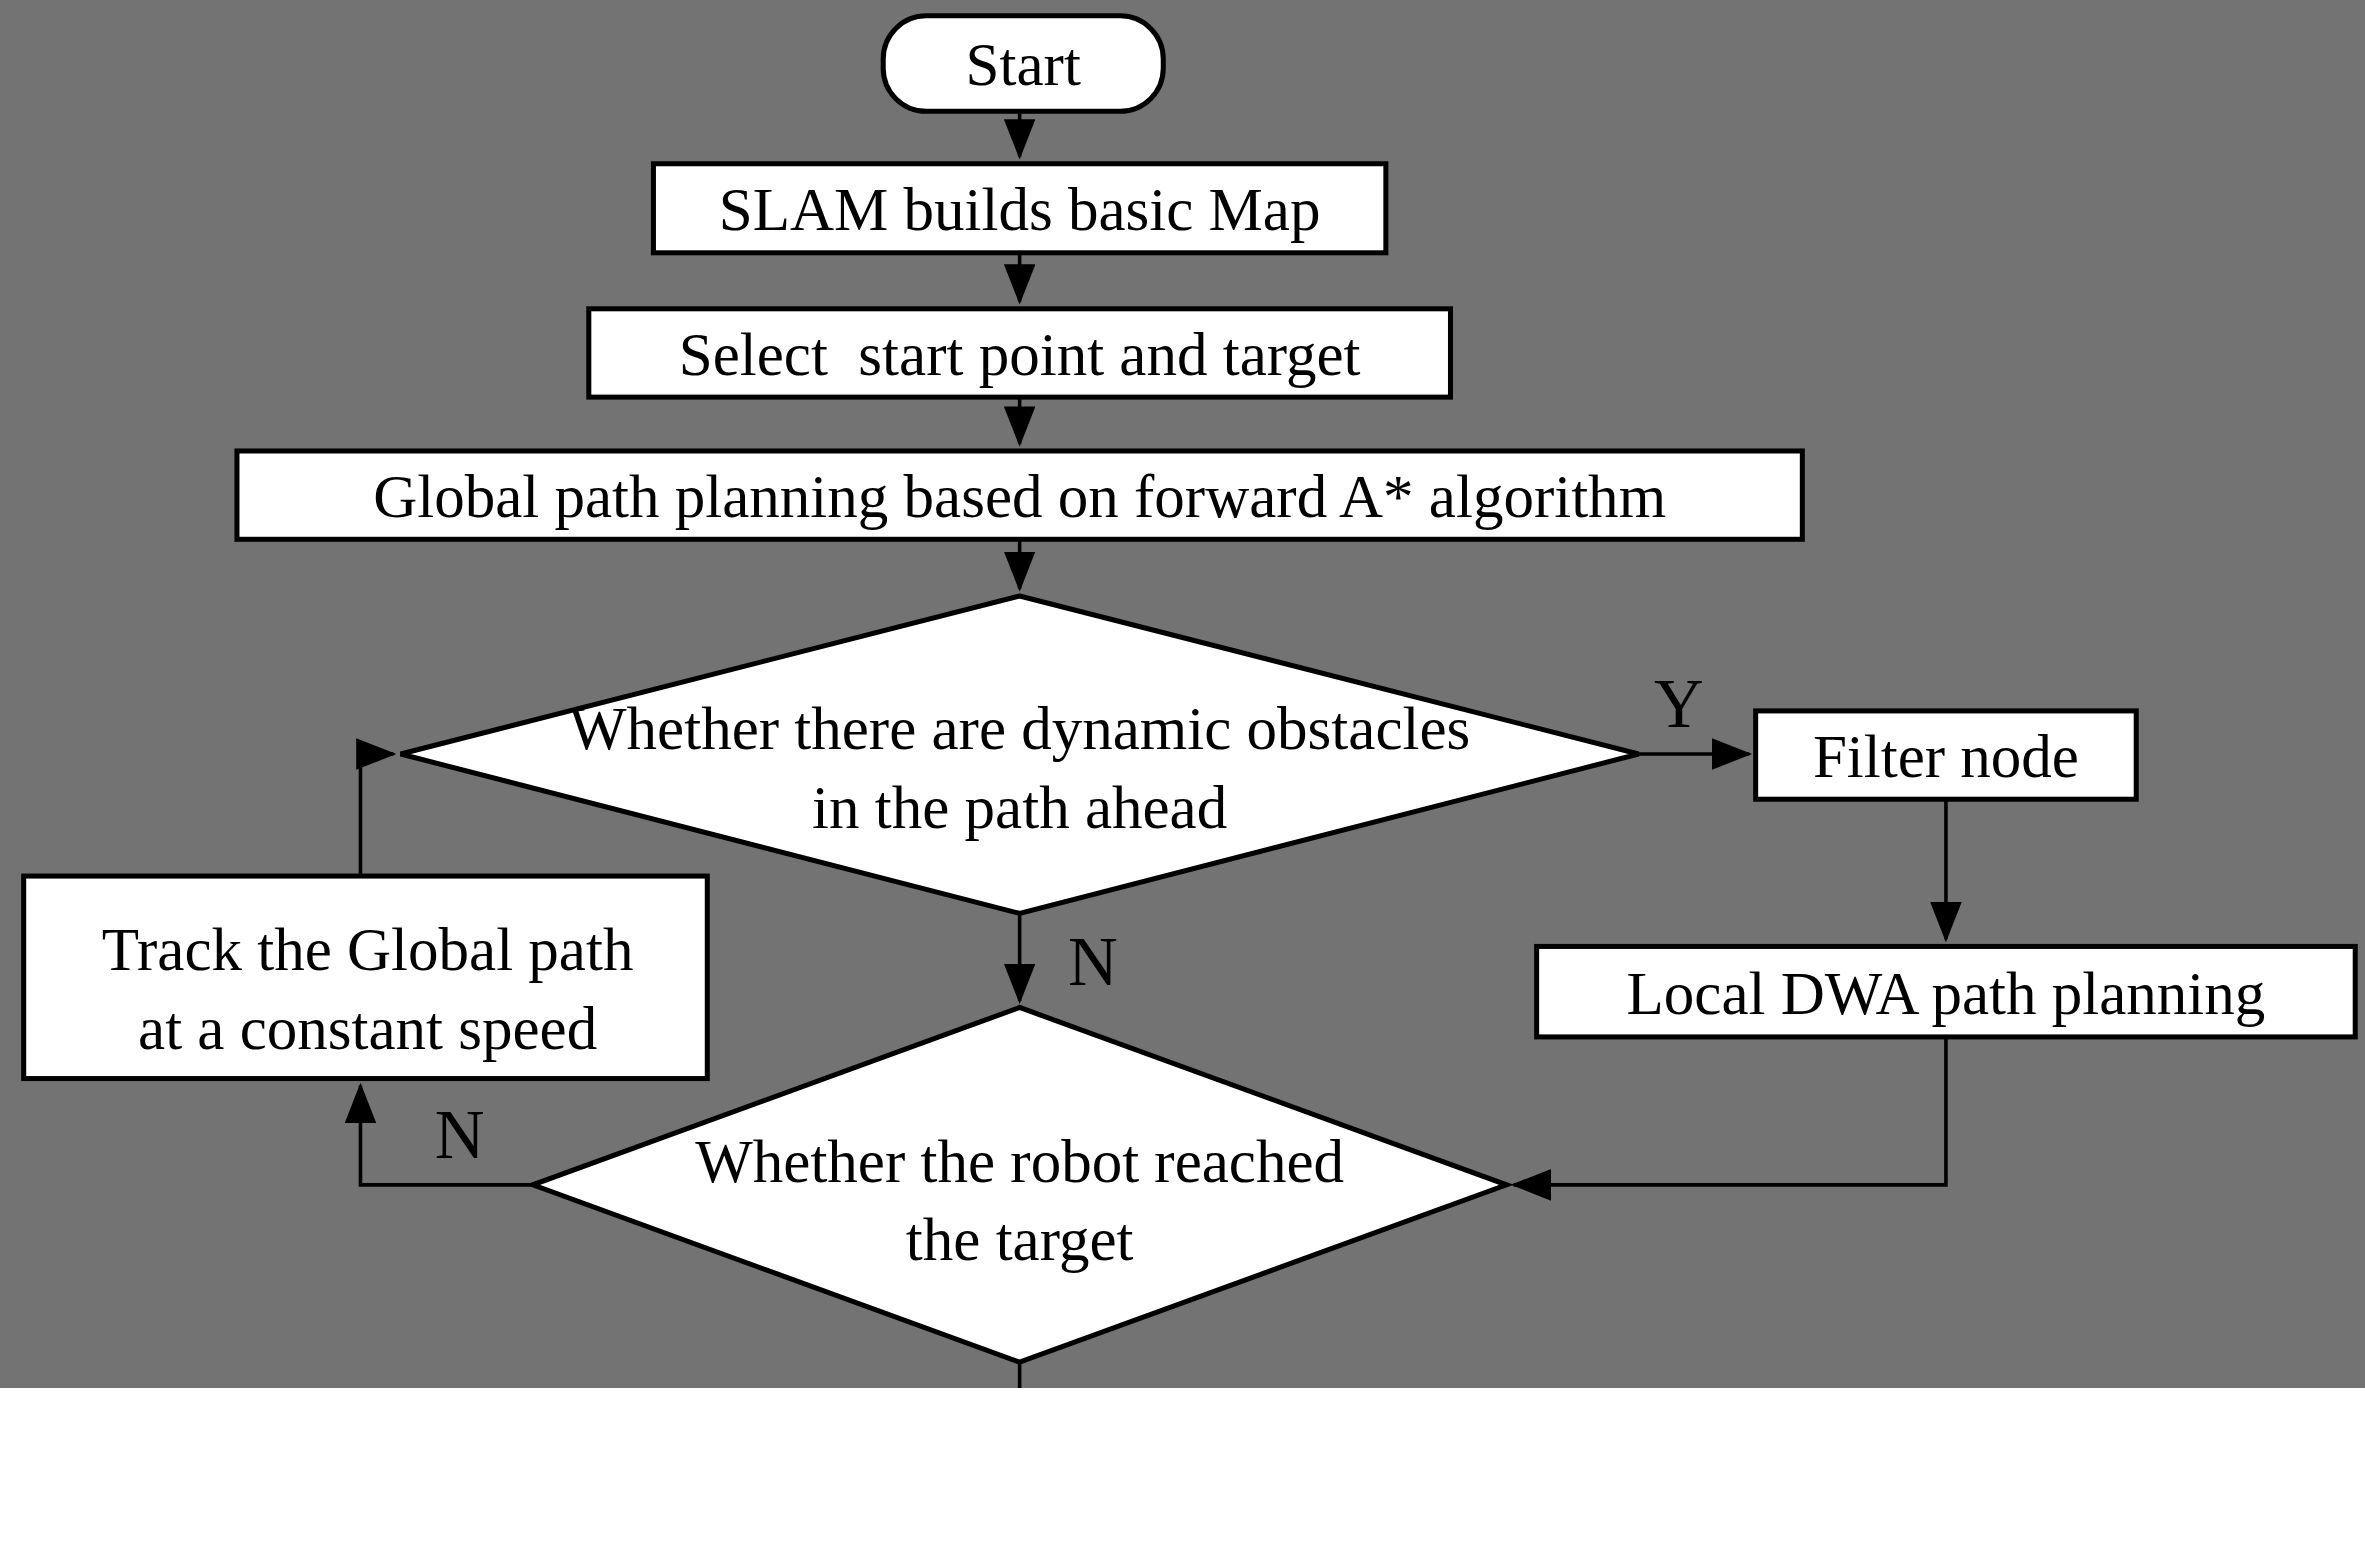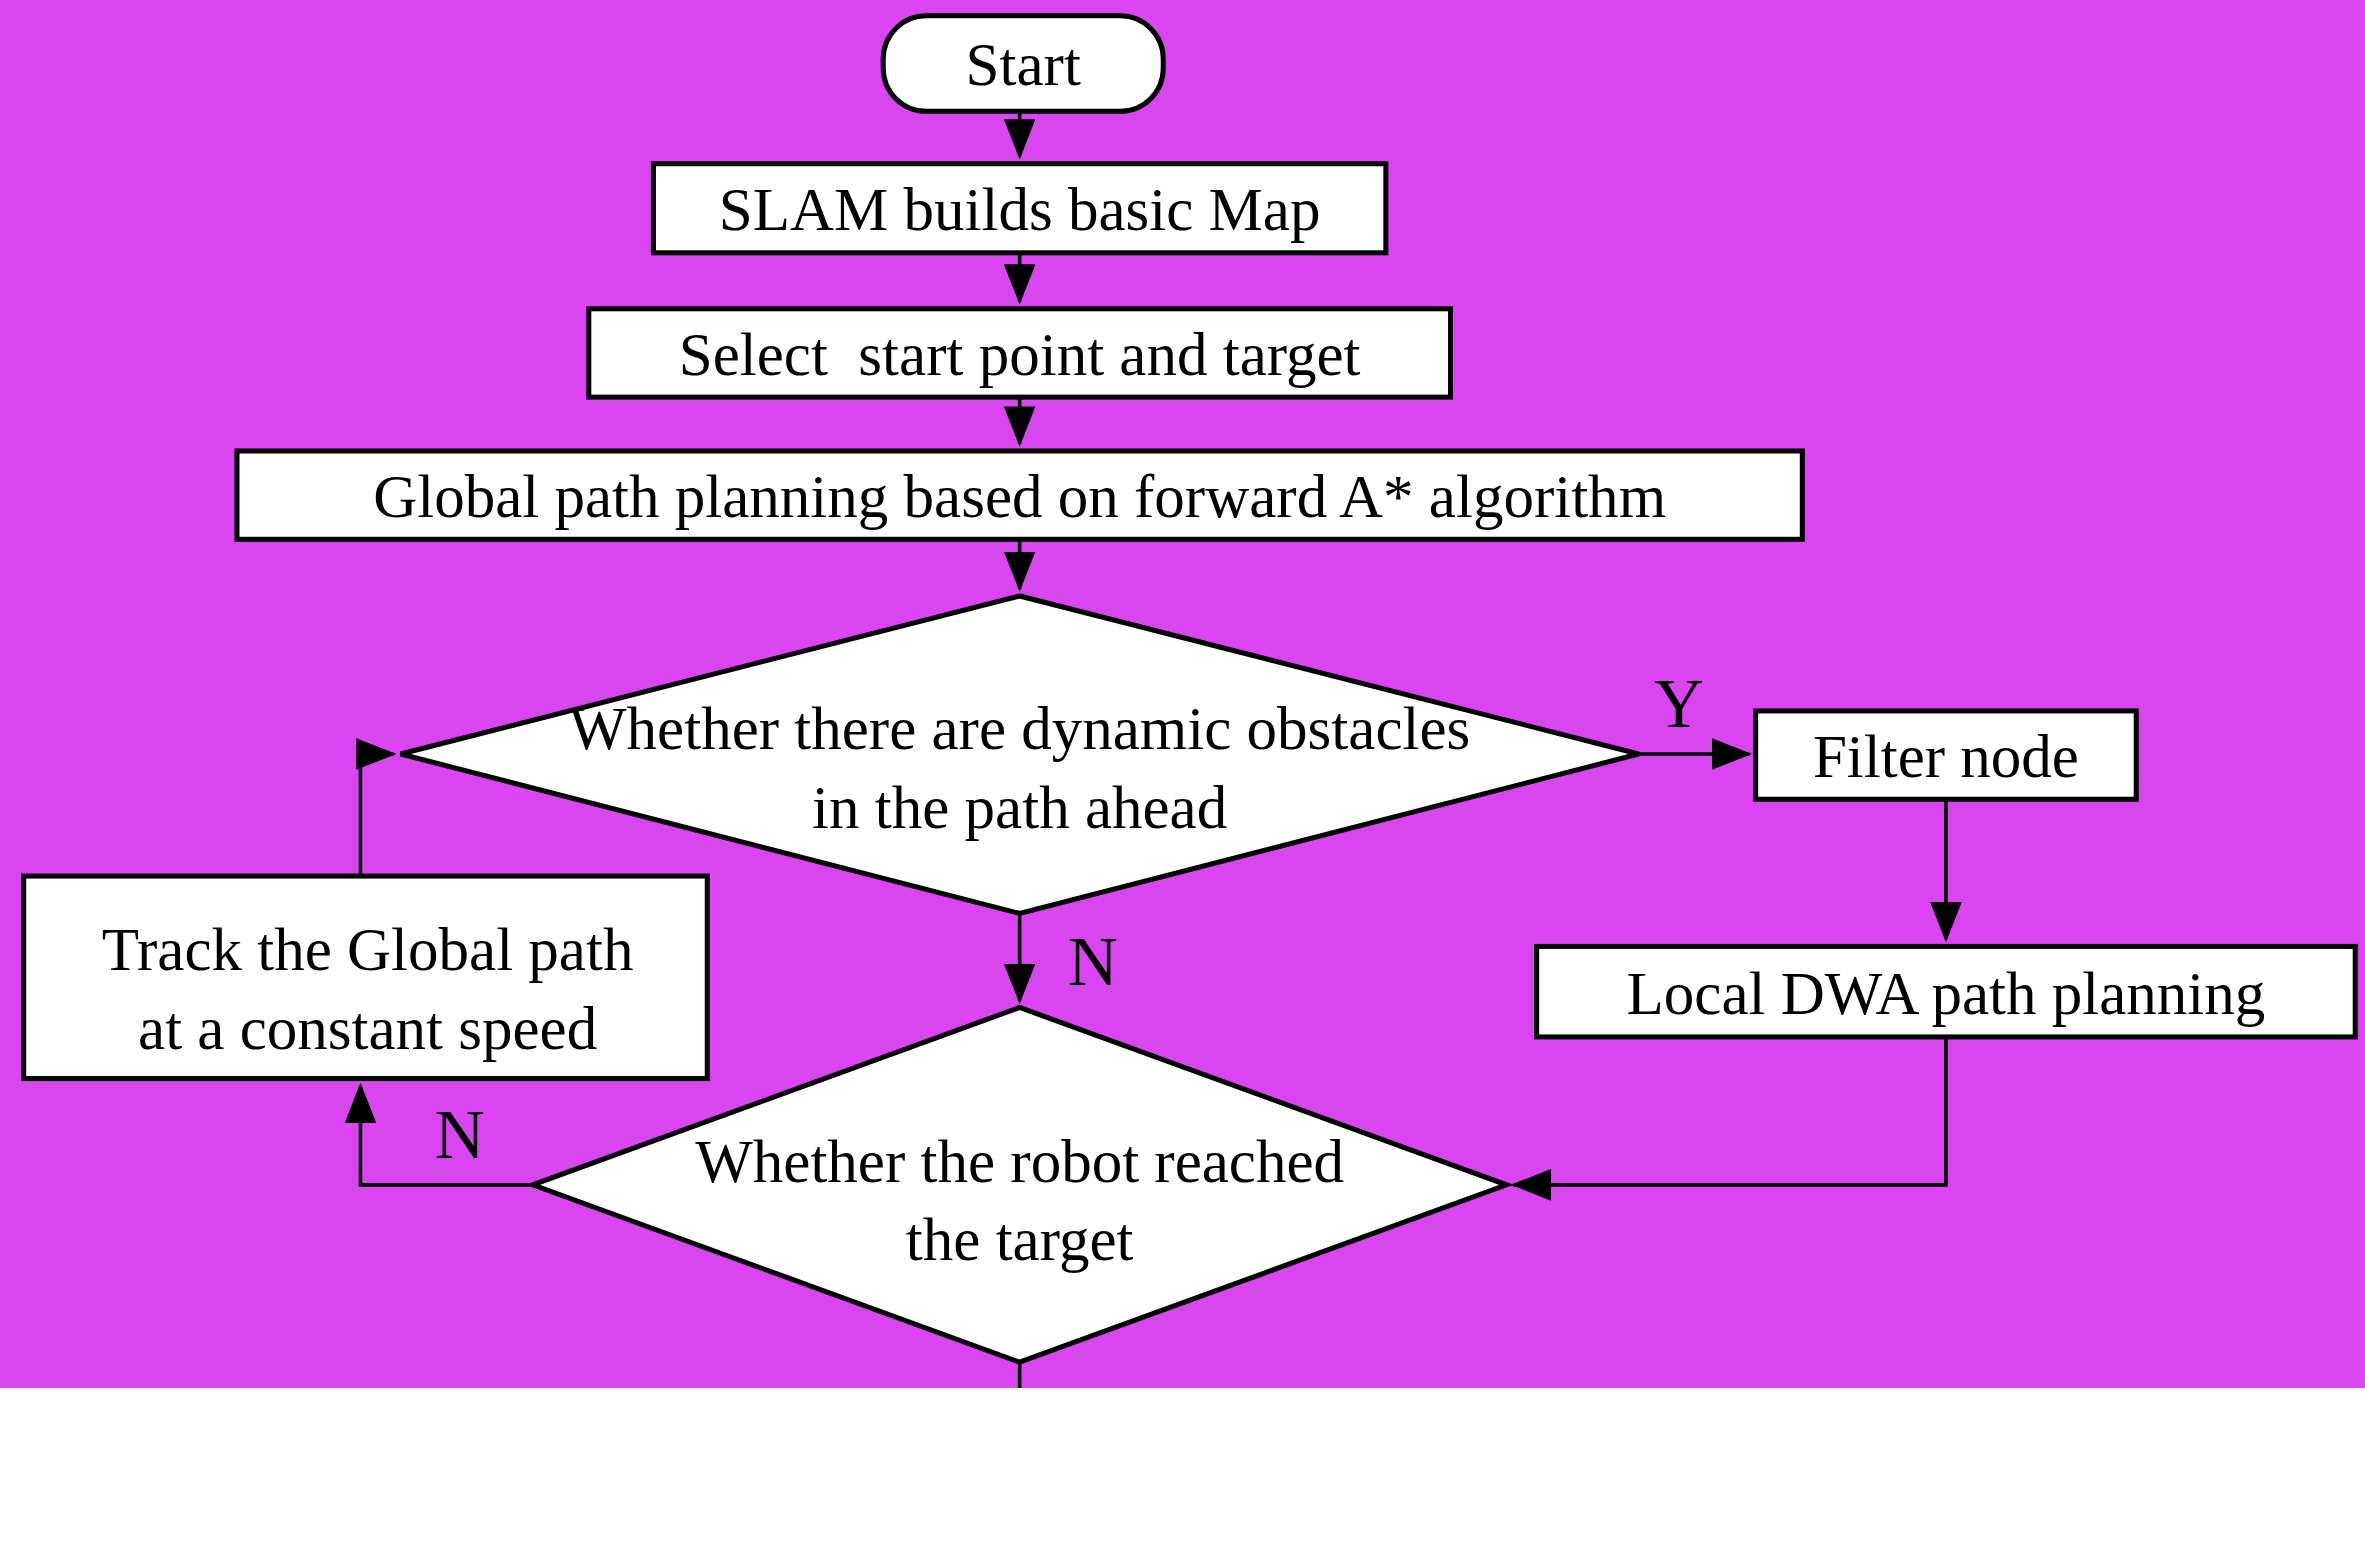--- a/index.html
+++ b/index.html
@@ -3,21 +3,21 @@
 <meta charset="utf-8">
 <style>
   html, body {
     margin: 0;
     padding: 0;
     background: #ffffff;
   }
   .diagram-wrap {
     width: 2366px;
     height: 1388px;
-    background: #d946ef;
+    background: #737373;
     position: relative;
     text-align: right;
   }
   svg { display: block; }
   .shape {
     fill: #ffffff;
     stroke: #000000;
     stroke-width: 7;
   }
   .edge {

